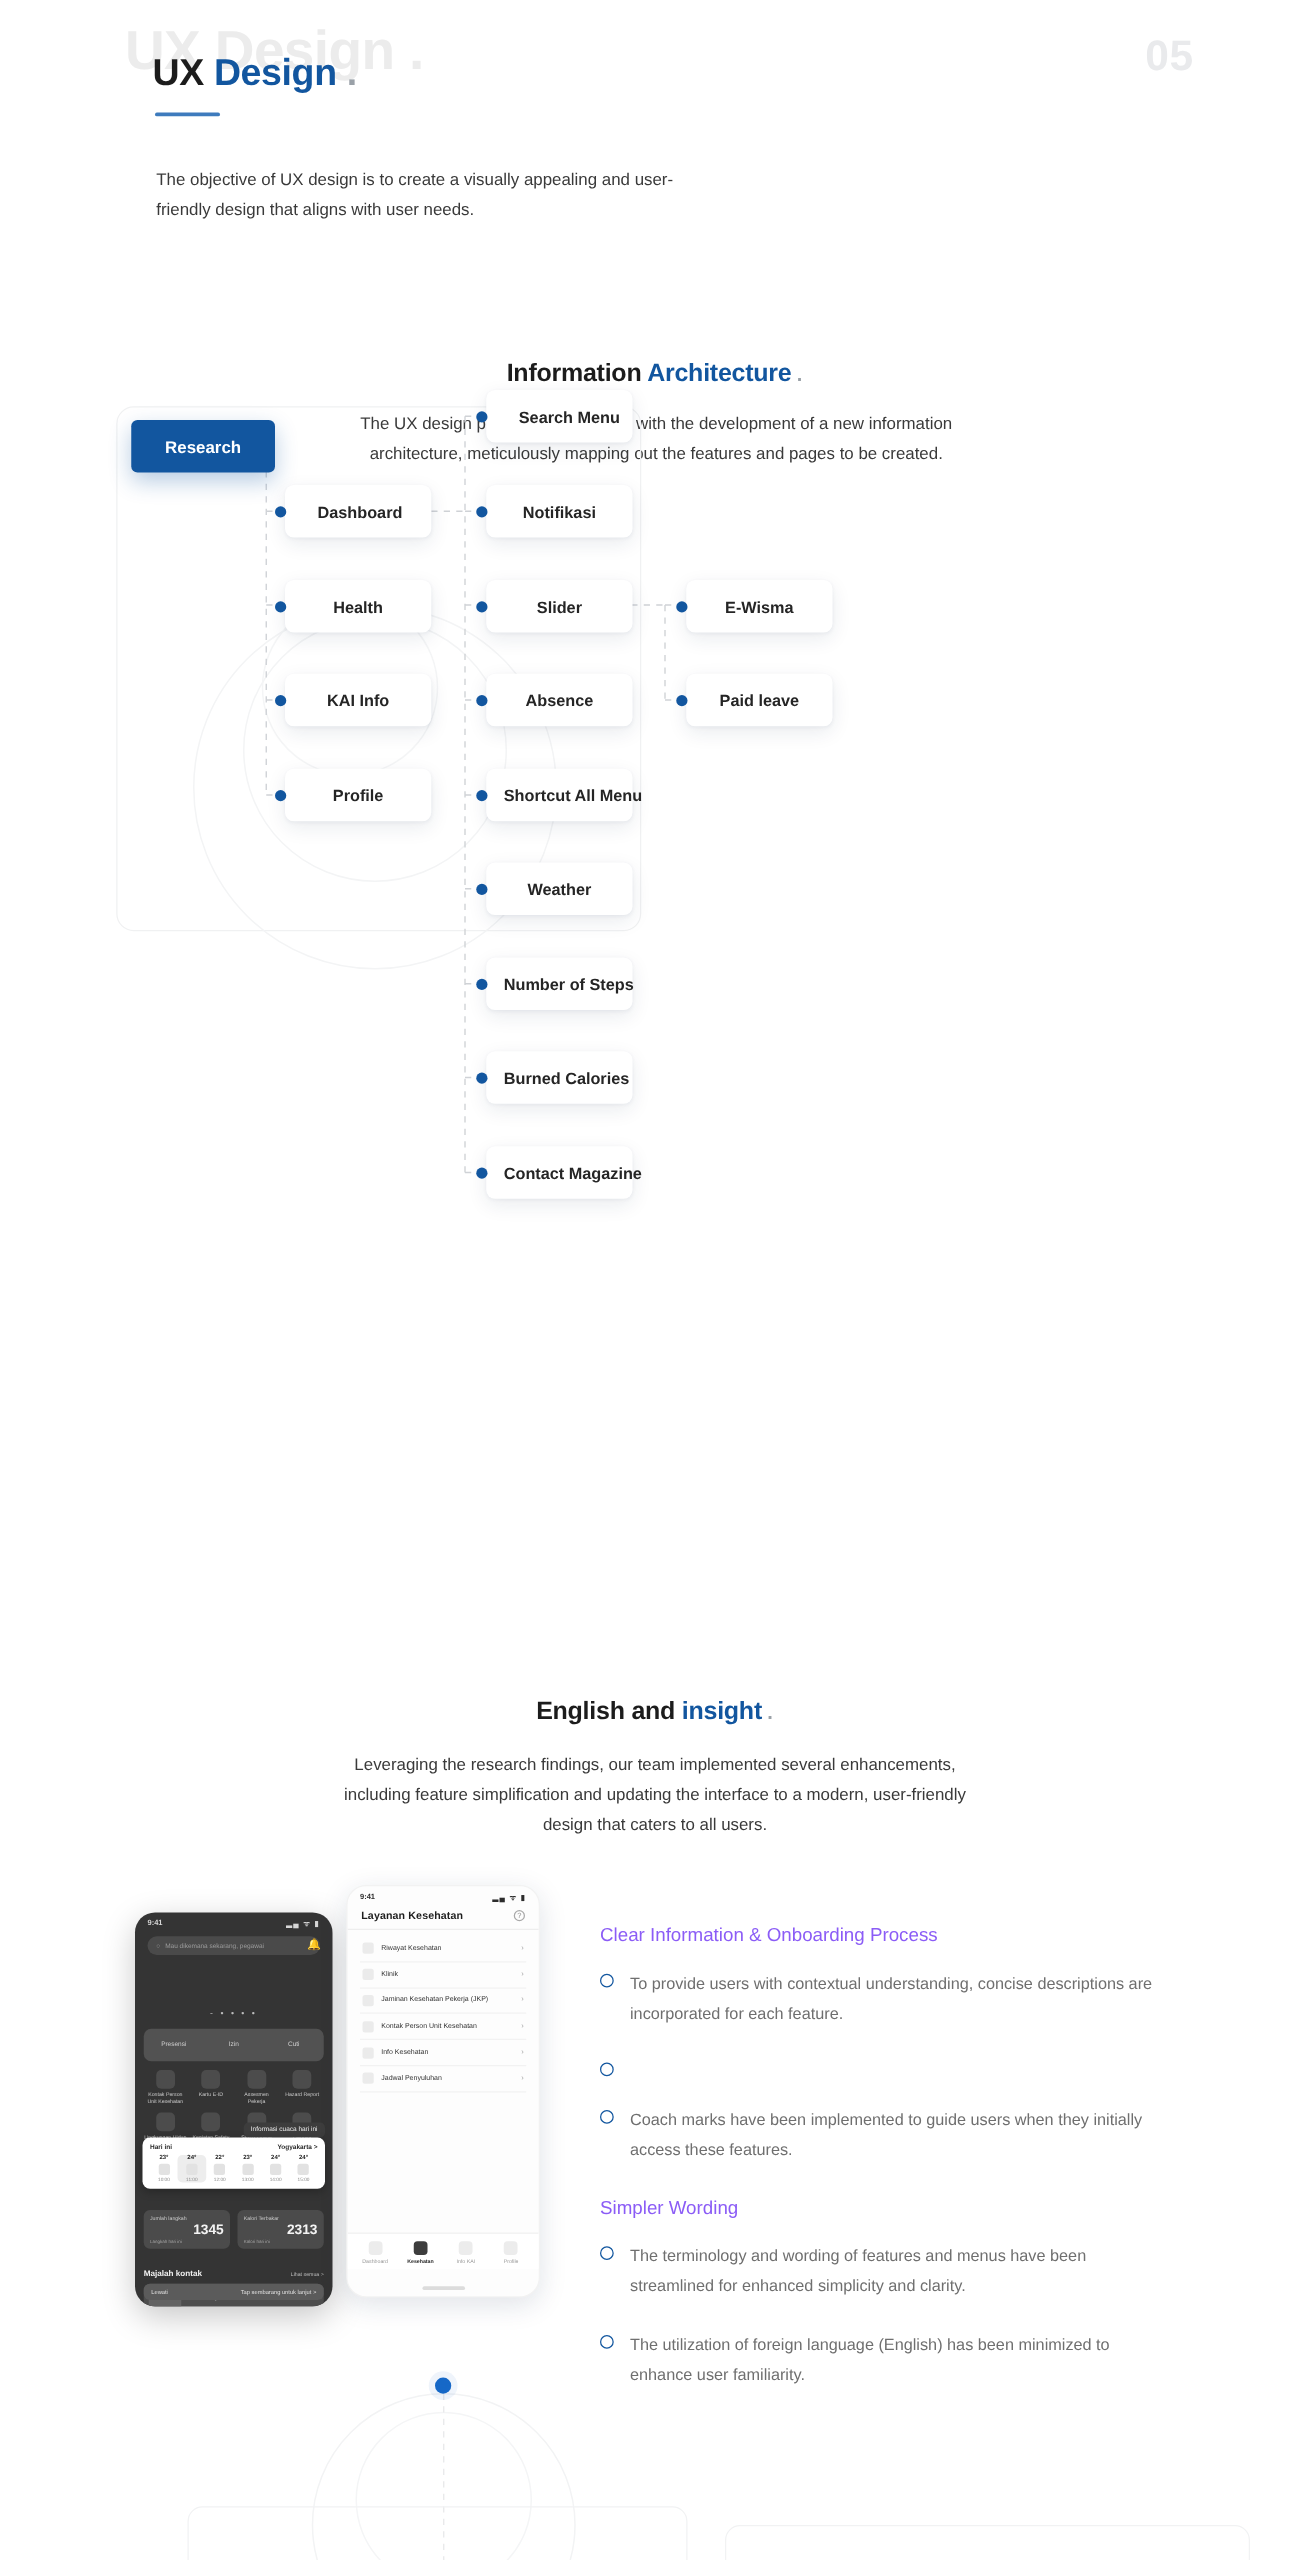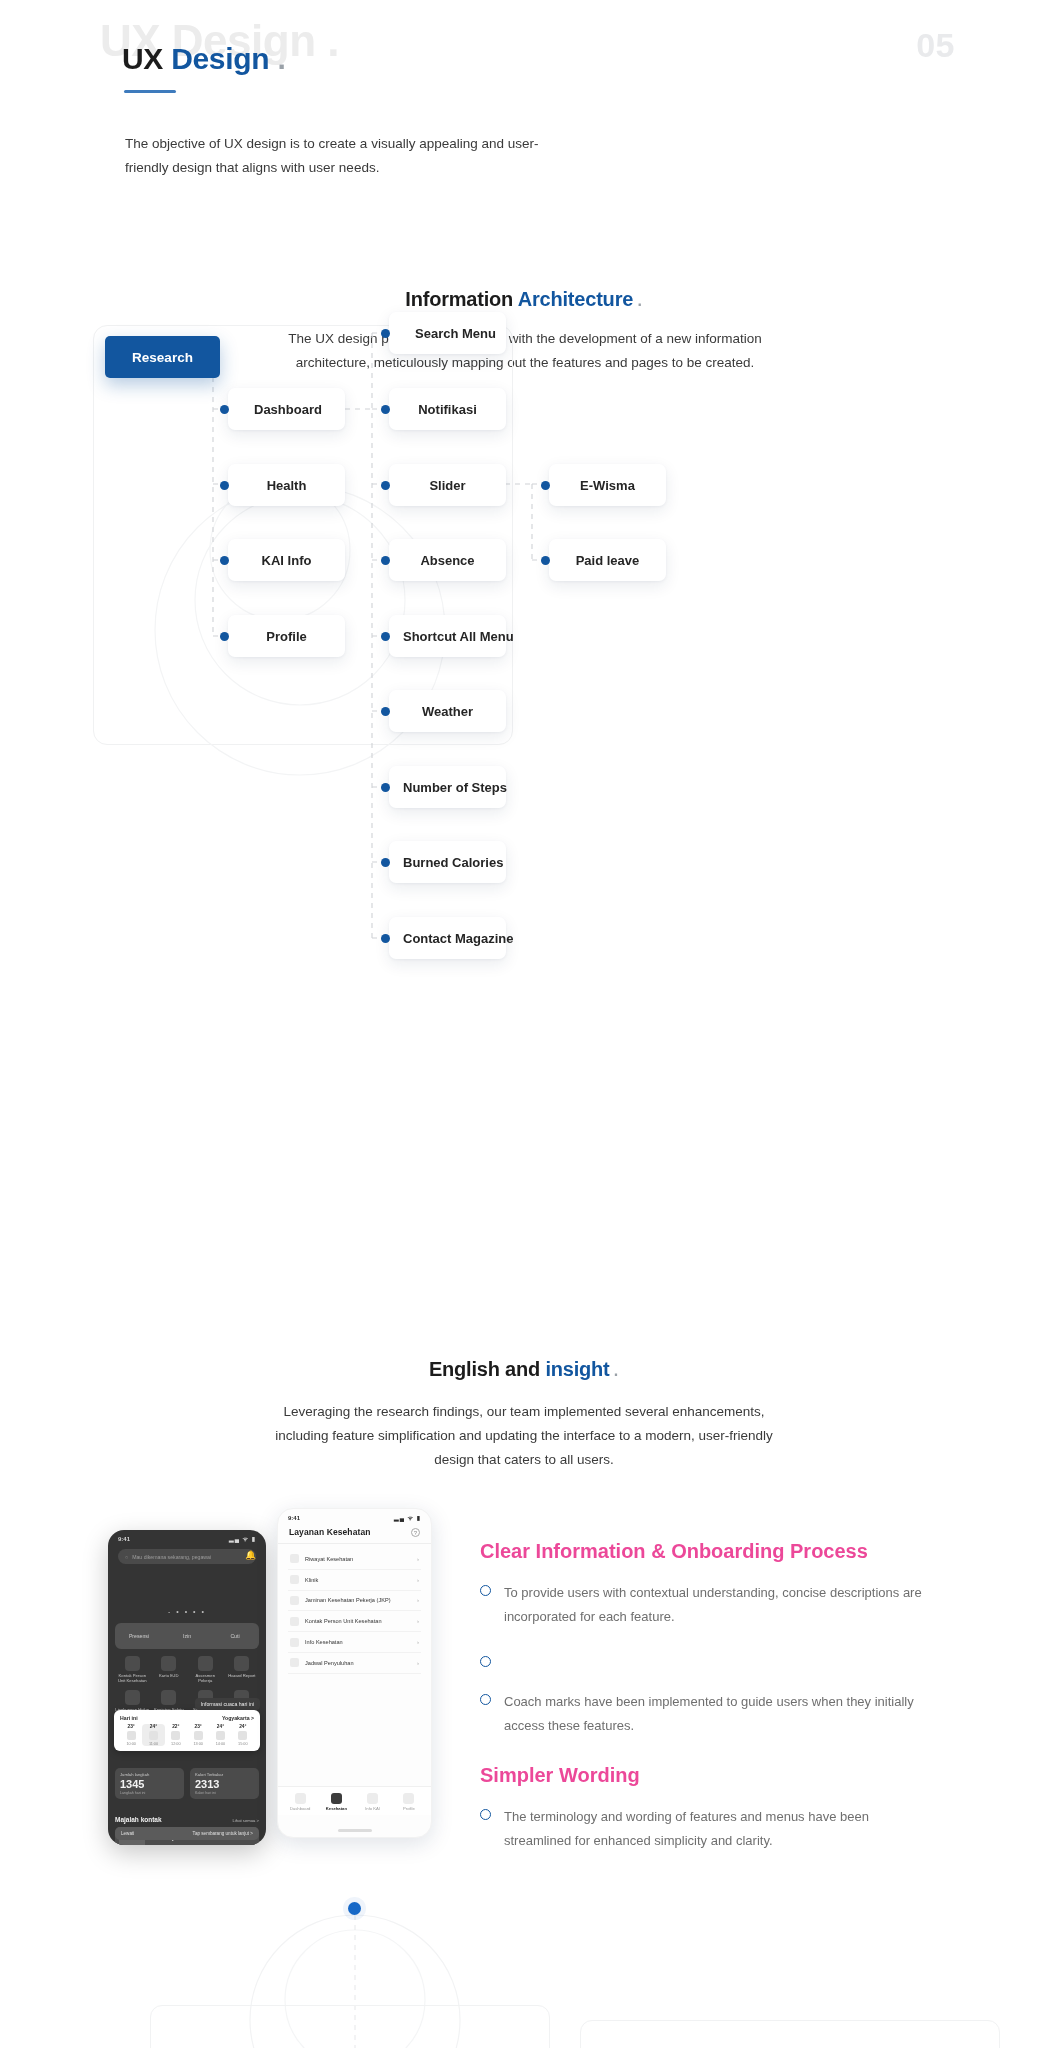--- a/index.html
+++ b/index.html
@@ -217,21 +217,21 @@
   .ph-weather .wtime { font-size: 3.8px; color: #8b8b8b; }
   .ph-weather .wcol.sel { background: #ededed; border-radius: 4px; }
   .ph-metrics {
     position: absolute; left: 7px; right: 7px; top: 238px;
     display: flex; gap: 6px;
   }
   .ph-metrics .m {
     flex: 1; background: #4b4b4b; border-radius: 5px; padding: 4px 5px;
   }
   .ph-metrics .mt { font-size: 4.2px; line-height: 5.4px; color: #c9c9c9; }
-  .ph-metrics .mv { font-size: 11px; font-weight: 700; color: #f3f3f3; margin: 1px 0; }
+  .ph-metrics .mv { font-size: 11px; font-weight: 700; color: #f3f3f3; margin: 1px 0; text-align: right; }
   .ph-metrics .ms { font-size: 3.6px; color: #a5a5a5; }
   .ph-magazine {
     position: absolute; left: 7px; right: 7px; top: 286px;
   }
   .ph-magazine .mg-head {
     display: flex; justify-content: space-between; align-items: baseline;
     font-size: 6.5px; font-weight: 700; color: #f0f0f0;
   }
   .ph-magazine .mg-head span.all { font-size: 4.2px; font-weight: 400; color: #bdbdbd; }
   .ph-magazine .mg-card {
@@ -281,21 +281,21 @@
   .lp-nav .nv .lb { font-size: 4.2px; color: #9a9a9a; }
   .lp-nav .nv.active .lb { color: #2a2a2a; font-weight: 700; }
   .lp-home {
     position: absolute; left: 50%; bottom: 5px; transform: translateX(-50%);
     width: 34px; height: 3px; background: #dcdcdc; border-radius: 2px;
   }
 
   
   .sol-col { position: absolute; left: 480px; top: 1540px; width: 500px; }
   .sol-h {
-    font-size: 20px; font-weight: 700; color: #ec4899;
+    font-size: 15px; font-weight: 400; color: #8b5cf6;
     margin-bottom: 18px;
   }
   .sol-h.second { margin-top: 26px; }
   .sol-item { display: flex; gap: 13px; margin-bottom: 23px; }
   .sol-ring {
     flex: 0 0 auto; margin-top: 4px;
     width: 11px; height: 11px; border: 1.6px solid #12569f;
     border-radius: 50%;
   }
   .sol-text {
@@ -649,20 +649,24 @@
       <div class="sol-ring"></div>
       <div class="sol-text">Coach marks have been implemented to guide users when they initially access these features.</div>
     </div>
 
     <div class="sol-h second">Simpler Wording</div>
 
     <div class="sol-item">
       <div class="sol-ring"></div>
       <div class="sol-text">The terminology and wording of features and menus have been streamlined for enhanced simplicity and clarity.</div>
     </div>
+    <div class="sol-item">
+      <div class="sol-ring"></div>
+      <div class="sol-text">The utilization of foreign language (English) has been minimized to enhance user familiarity.</div>
+    </div>
   </div>
 
   <svg style="position:absolute; left:0; top:1880px;" width="1047" height="170">
     <circle cx="355" cy="140" r="105" fill="none" stroke="#f2f3f4" stroke-width="1.2"></circle>
     <circle cx="355" cy="120" r="70" fill="none" stroke="#f4f5f6" stroke-width="1.2"></circle>
     <path d="M355 35 L355 170" stroke="#e6e7e9" stroke-width="1" stroke-dasharray="5 5" fill="none"></path>
   </svg>
   <div class="bottom-dot"></div>
   <div class="bottom-frame"></div>
   <div class="bottom-frame2"></div>

